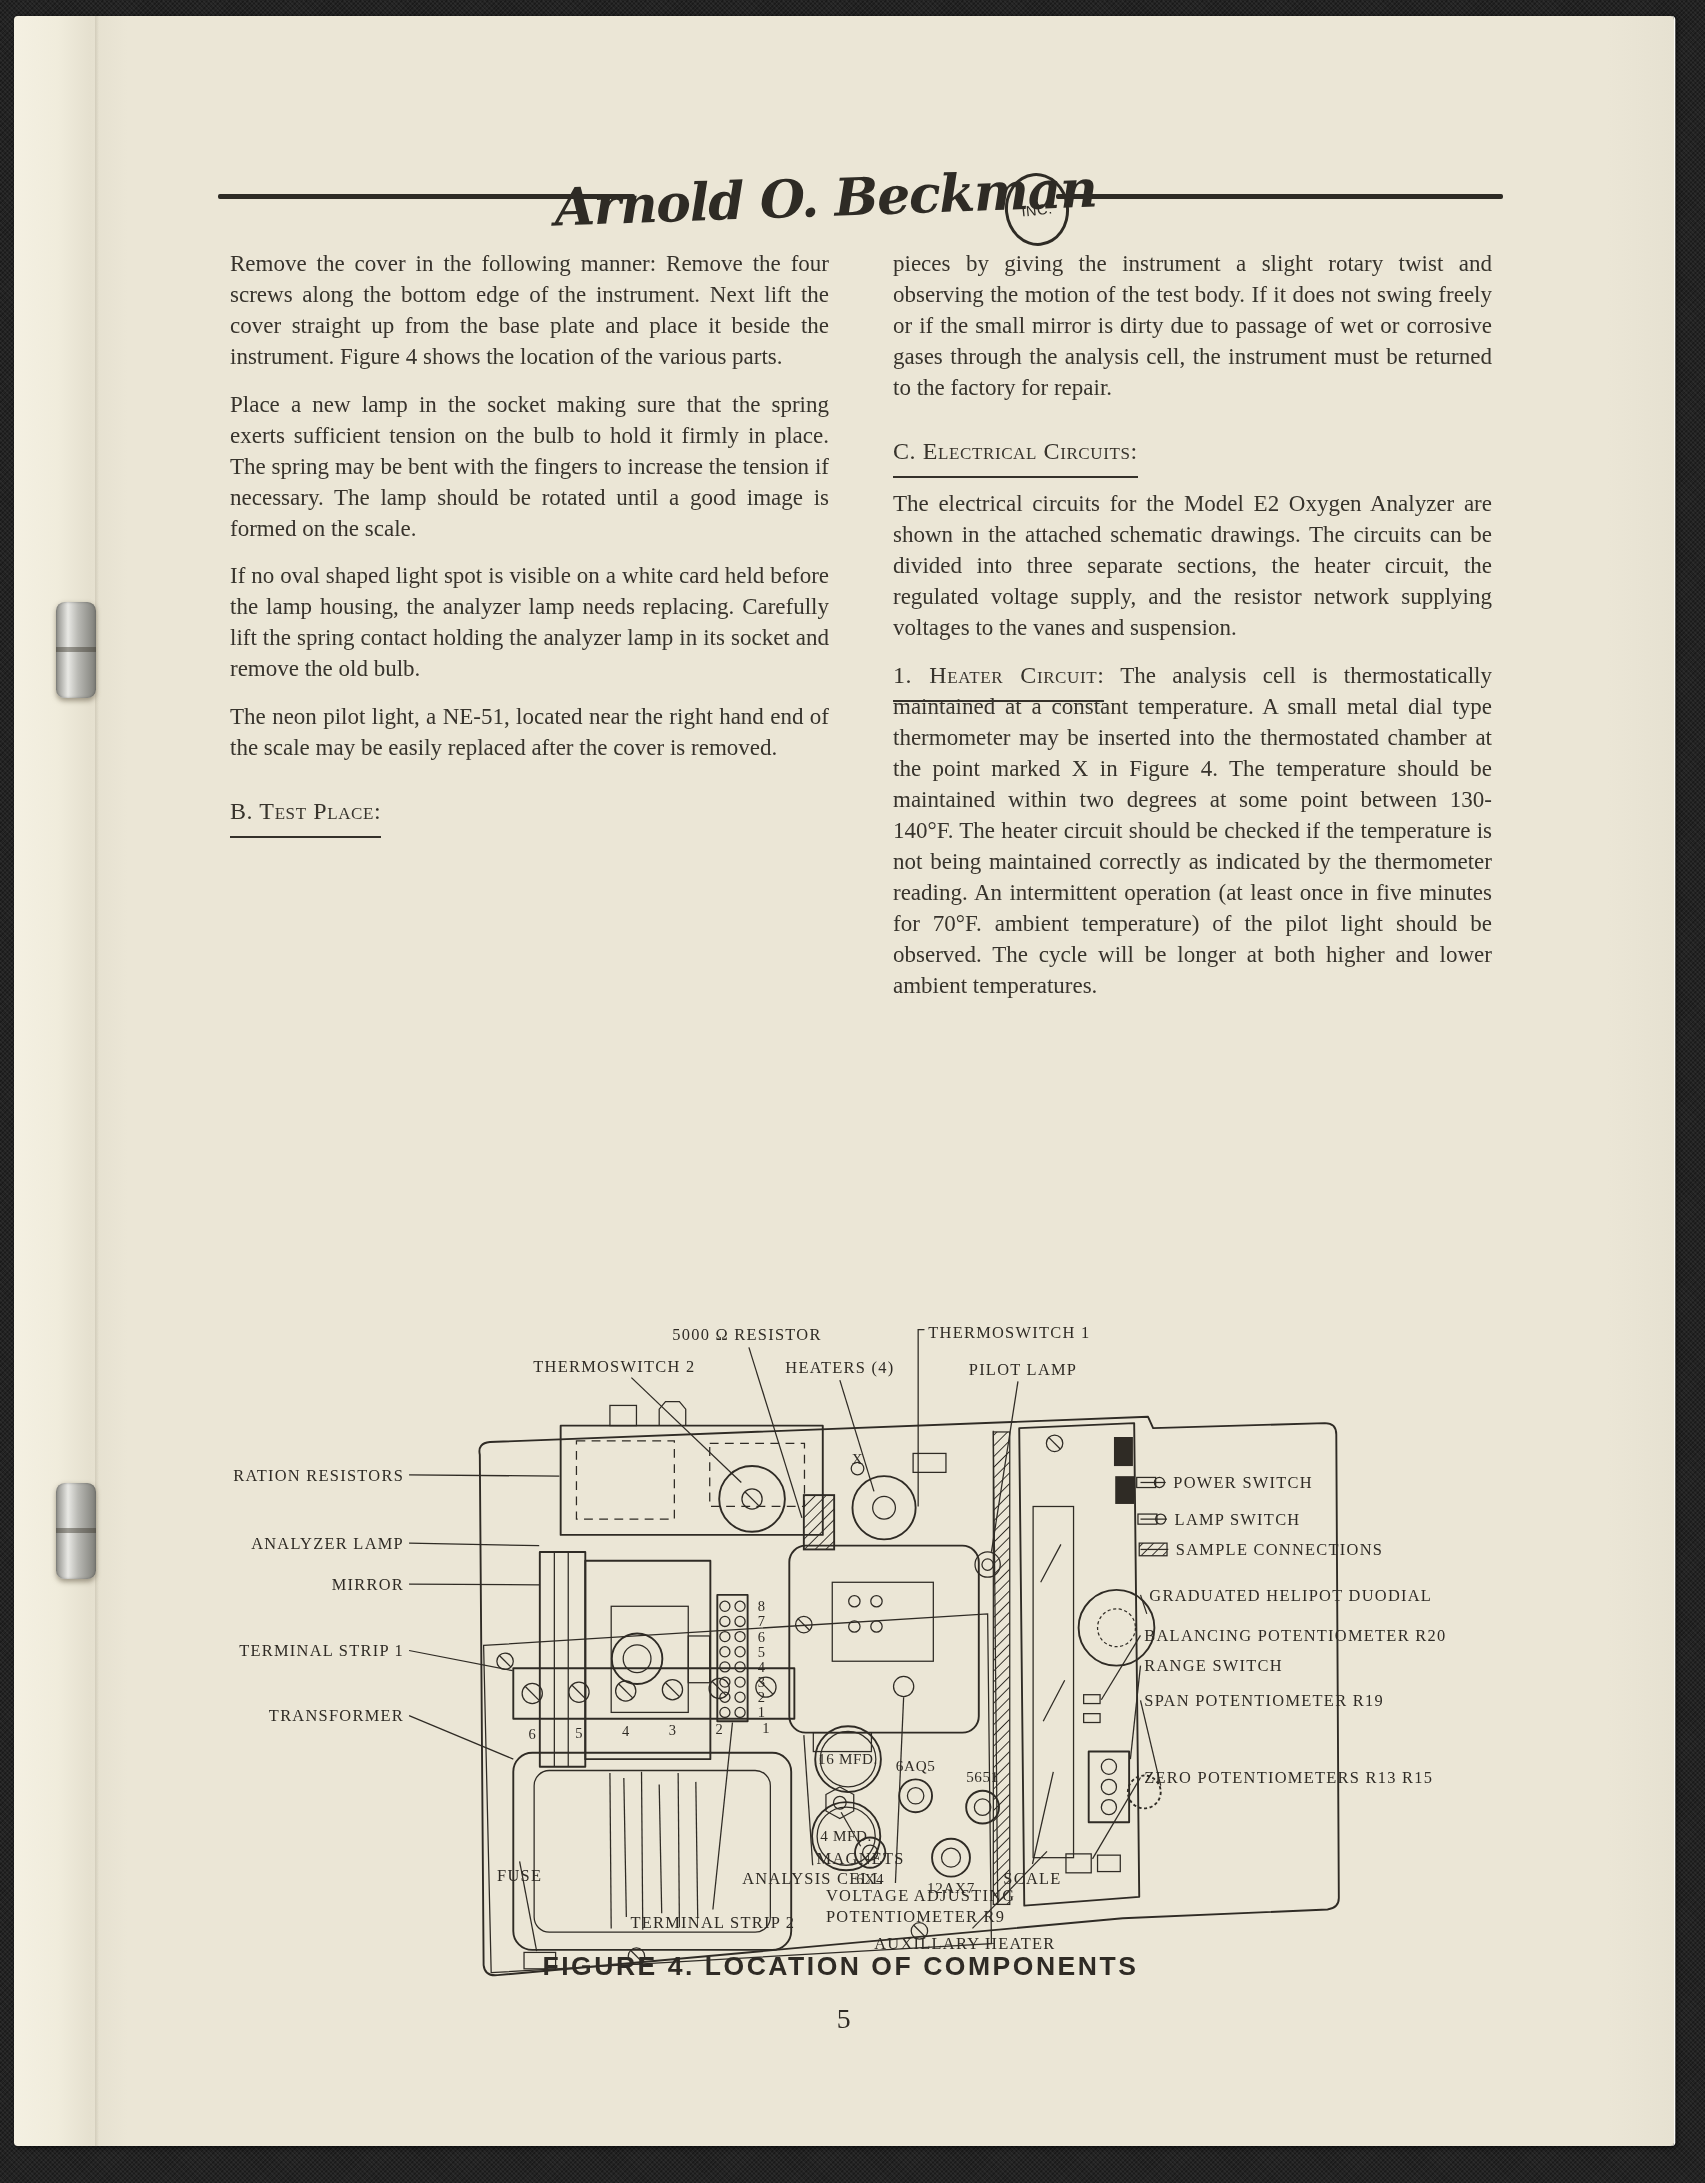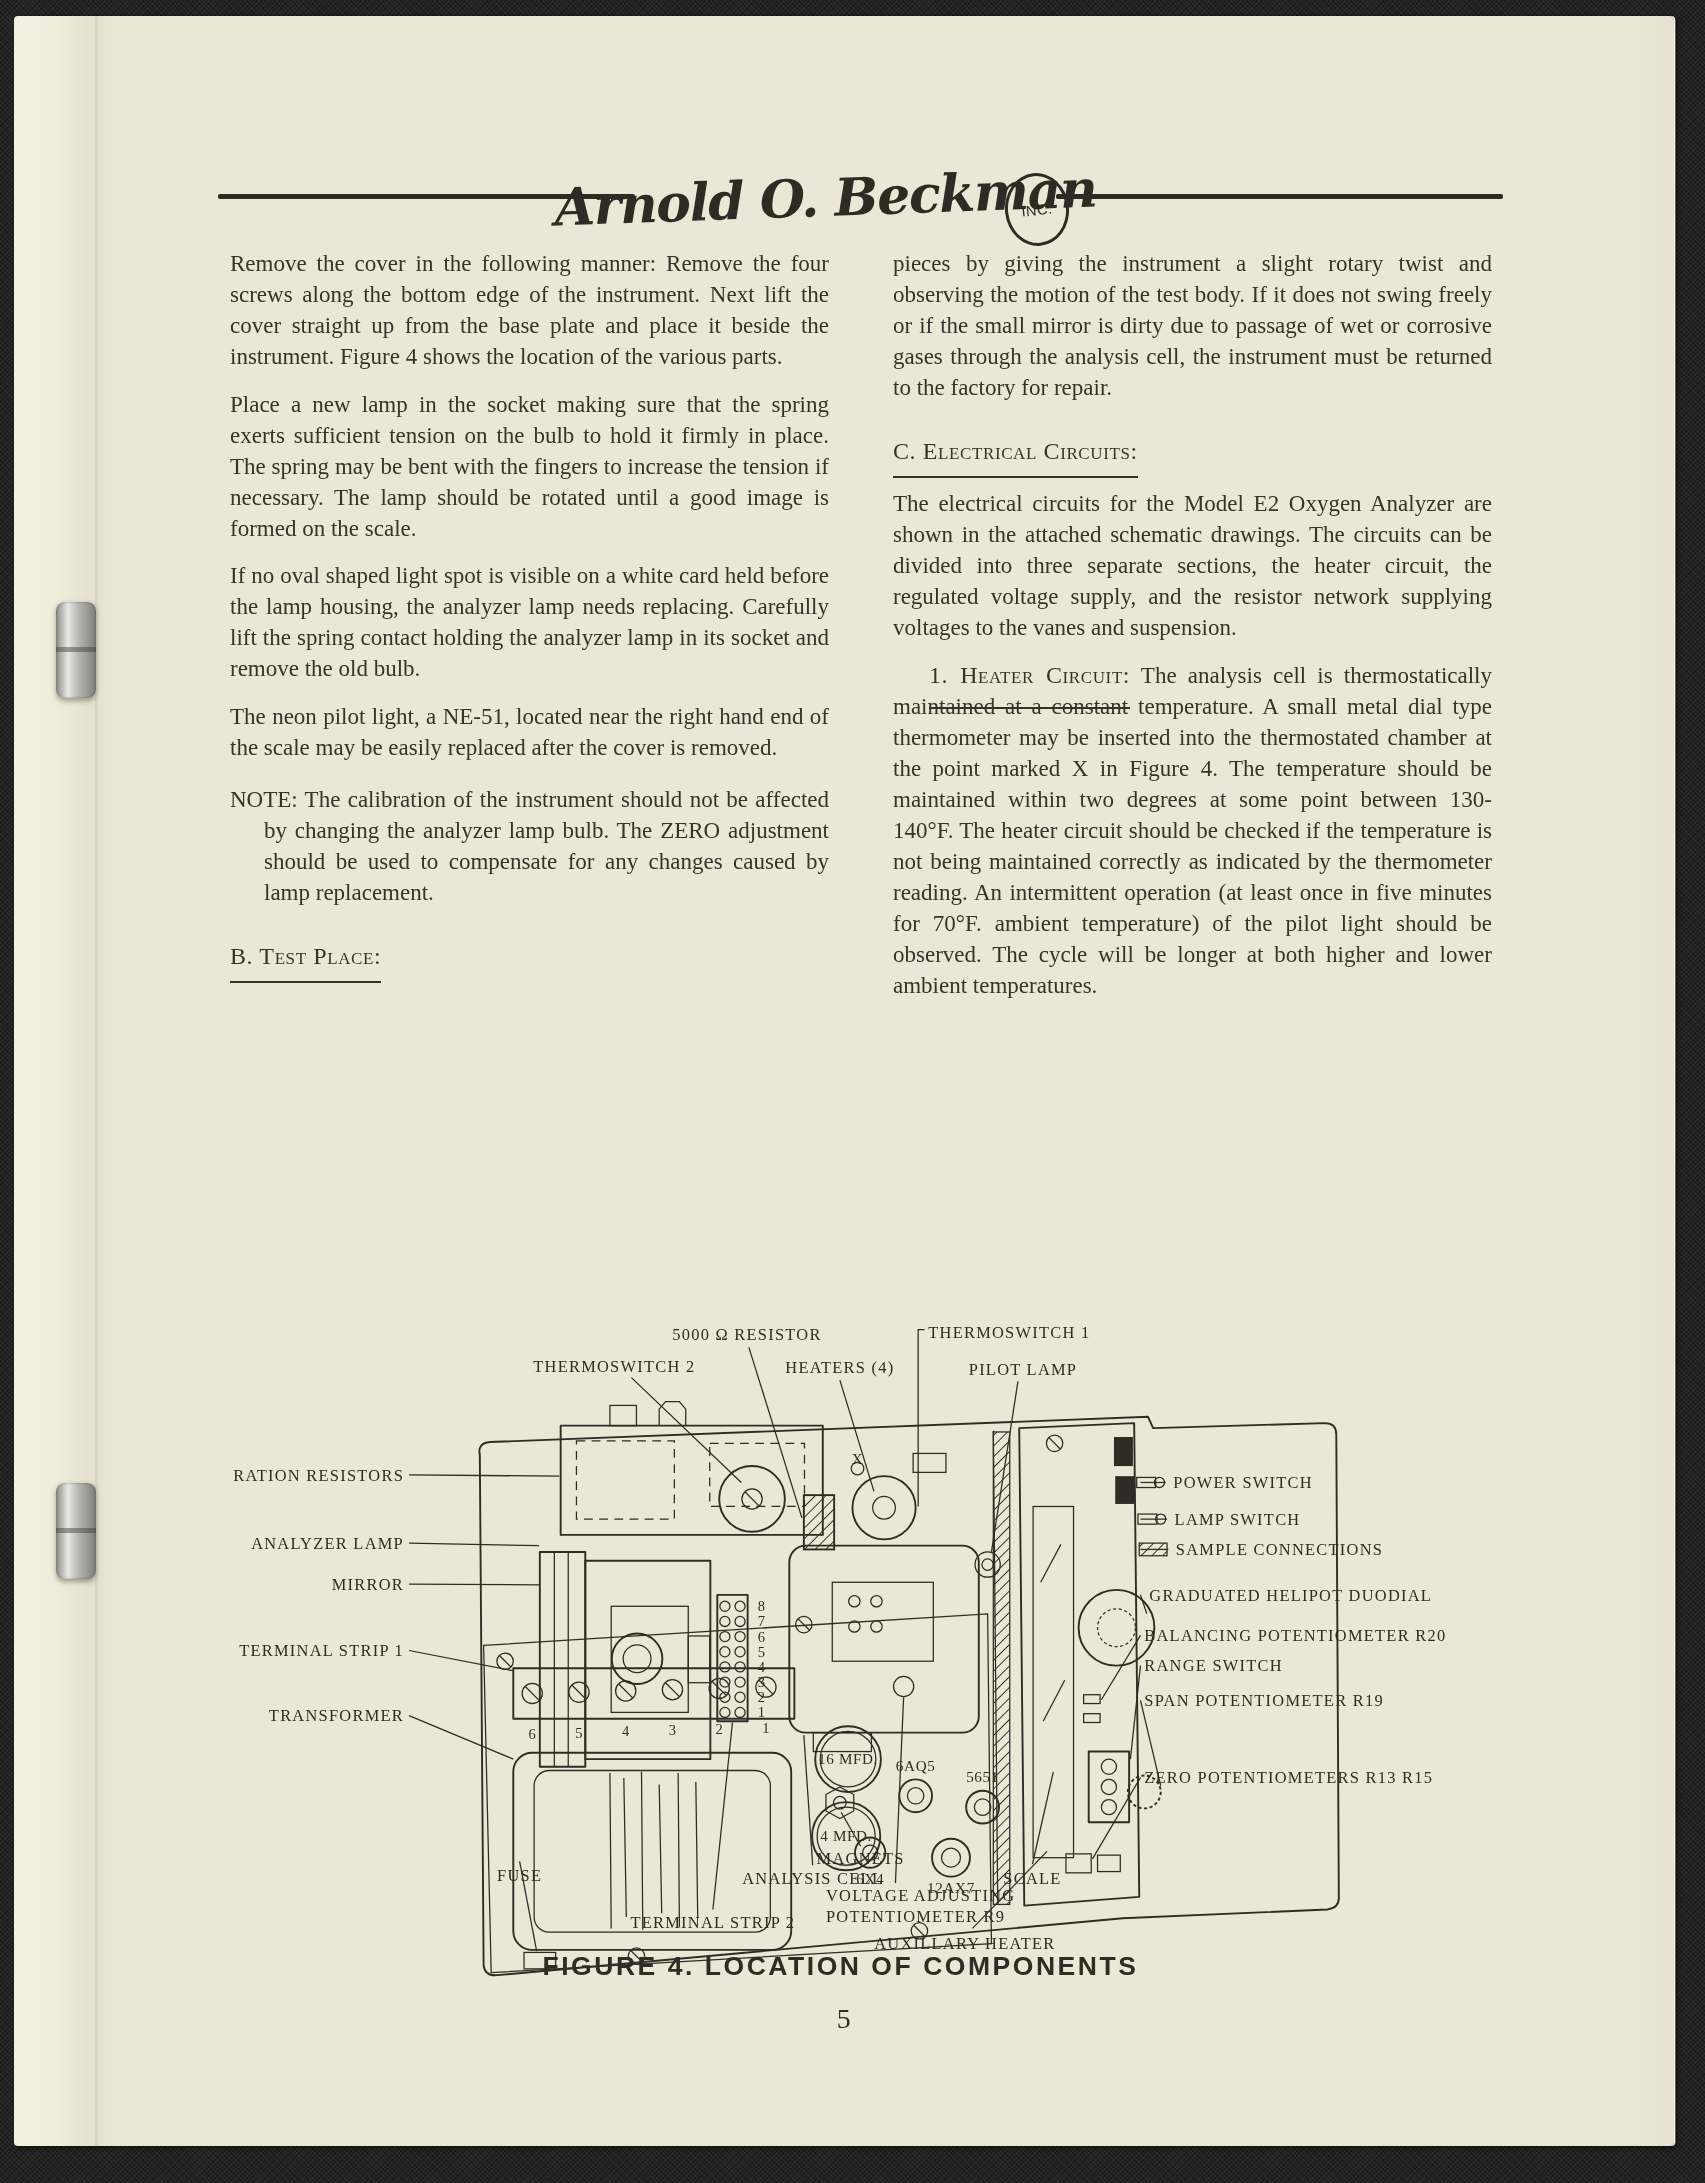--- a/index.html
+++ b/index.html
@@ -49,21 +49,21 @@
     text-align:justify;color:#37332c;}
   .col-left{left:216px;width:599px;}
   .col-right{left:879px;width:599px;}
   .para{margin:0 0 16.4px 0;}
   .note{margin:21.5px 0 19px 0;padding-left:34px;text-indent:-34px;}
   .sec-heading{margin:33px 0 10px 0;font-variant:small-caps;font-size:24px;
     letter-spacing:0.6px;}
   .sec-heading .underlined{display:inline-block;border-bottom:2.5px solid #35312a;
     padding-bottom:9px;}
   .inline-heading{font-variant:small-caps;font-size:24px;letter-spacing:0.6px;
-    border-bottom:2.5px solid #35312a;padding-bottom:19px;margin-left:36px;}
+    border-bottom:2.5px solid #35312a;padding-bottom:12px;}
   
   .figure-wrap{position:absolute;left:218px;top:1301px;width:1270px;height:739px;}
   svg text{fill:#2f2b25;font-family:"Liberation Serif", serif;font-size:26px;
     letter-spacing:2px;}
   svg text.cap-label{font-size:24px;letter-spacing:1px;}
   svg text.num{font-size:23px;letter-spacing:0;}
   svg text.caption{font-family:"Liberation Sans", sans-serif;font-weight:bold;
     font-size:42px;letter-spacing:4px;}
   svg text.pagenum{font-size:44px;letter-spacing:0;}
   svg .ln{stroke:#2f2b25;stroke-width:2;fill:none;}
@@ -86,21 +86,20 @@
     </div>
   <div class="inc-oval">
       <span>INC.</span>
     </div>
 
   <div class="col col-left">
     <p class="para">Remove the cover in the following manner: Remove the four screws along the bottom edge of the instrument. Next lift the cover straight up from the base plate and place it beside the instrument. Figure 4 shows the location of the various parts.</p>
     <p class="para">Place a new lamp in the socket making sure that the spring exerts sufficient tension on the bulb to hold it firmly in place. The spring may be bent with the fingers to increase the tension if necessary. The lamp should be rotated until a good image is formed on the scale.</p>
     <p class="para">If no oval shaped light spot is visible on a white card held before the lamp housing, the analyzer lamp needs replacing. Carefully lift the spring contact holding the analyzer lamp in its socket and remove the old bulb.</p>
     <p class="para">The neon pilot light, a NE-51, located near the right hand end of the scale may be easily replaced after the cover is removed.</p>
-    <p class="note"><span>NOTE:</span><span> The calibration of the instrument should not be affected by changing the analyzer lamp bulb. The ZERO adjustment should be used to compensate for any changes caused by lamp replacement.</span></p>
     <div class="sec-heading"><span class="underlined">B. Test Place:</span></div>
   </div>
 
   <div class="col col-right">
     <p class="para">pieces by giving the instrument a slight rotary twist and observing the motion of the test body. If it does not swing freely or if the small mirror is dirty due to passage of wet or corrosive gases through the analysis cell, the instrument must be returned to the factory for repair.</p>
     <div class="sec-heading"><span class="underlined">C. Electrical Circuits:</span></div>
     <p class="para">The electrical circuits for the Model E2 Oxygen Analyzer are shown in the attached schematic drawings. The circuits can be divided into three separate sections, the heater circuit, the regulated voltage supply, and the resistor network supplying voltages to the vanes and suspension.</p>
     <p class="para"><span class="inline-heading">1. Heater Circuit:</span><span> The analysis cell is thermostatically maintained at a constant temperature. A small metal dial type thermometer may be inserted into the thermostated chamber at the point marked X in Figure 4. The temperature should be maintained within two degrees at some point between 130-140°F. The heater circuit should be checked if the temperature is not being maintained correctly as indicated by the thermometer reading. An intermittent operation (at least once in five minutes for 70°F. ambient temperature) of the pilot light should be observed. The cycle will be longer at both higher and lower ambient temperatures.</span></p>
   </div>
 

